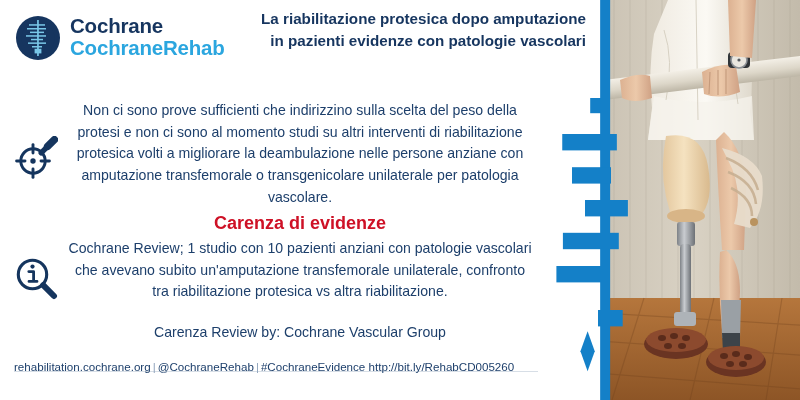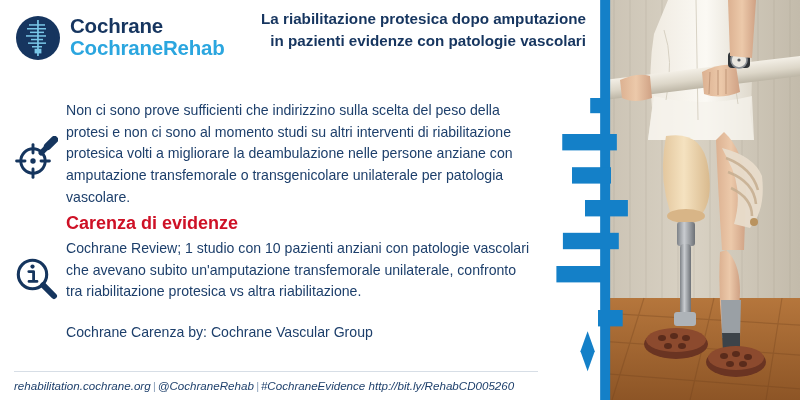--- a/index.html
+++ b/index.html
@@ -88,20 +88,21 @@
     width: 44px;
     height: 44px;
   }
   .row-text {
     position: absolute;
     left: 52px;
     width: 468px;
     color: #1D3F6B;
     font-size: 14.1px;
     line-height: 1.54;
+    text-align: center;
   }
   #row-gap    { top: 100px; }
   #row-gap .row-icon { top: 36px; }
   #row-review { top: 238px; }
   #row-review .row-icon { top: 18px; }
 
   .evidence-gap-label {
     display: block;
     color: #CE1126;
     font-weight: bold;
@@ -120,25 +121,24 @@
     position: absolute;
     left: 14px;
     top: 371px;
     width: 524px;
     height: 1px;
     background: #D7DEE6;
   }
   #footer-text {
     position: absolute;
     left: 14px;
-    top: 379px;
+    top: 360px;
     color: #1D3F6B;
     font-size: 11.6px;
     white-space: nowrap;
-    font-style: italic;
   }
   #footer-text .sep { color: #8FA3BC; padding: 0 2px; }
 
   
   #photo-panel {
     position: absolute;
     left: 604px; top: 0;
     width: 196px; height: 400px;
     overflow: hidden;
     z-index: 1;
@@ -348,21 +348,21 @@
       <div class="row-icon">
         <svg width="44" height="44" viewBox="0 0 44 44">
           <circle cx="18.5" cy="18.5" r="14.2" fill="none" stroke="#15355E" stroke-width="3.1"></circle>
           <path d="M29.2 29.2 L40 40" stroke="#15355E" stroke-width="6" stroke-linecap="round"></path>
           <circle cx="18.5" cy="10.6" r="2.1" fill="#15355E"></circle>
           <path d="M14.8 15.6 L19.6 15.6 L19.6 25.4 L23 25.4 M15 25.4 L23 25.4" stroke="#15355E" stroke-width="2.8" fill="none" stroke-linecap="round" stroke-linejoin="round"></path>
         </svg>
       </div>
       <div class="row-text">
         <span>Cochrane Review; 1 studio con 10 pazienti anziani con patologie vascolari che avevano subito un'amputazione transfemorale unilaterale, confronto tra riabilitazione protesica vs altra riabilitazione.</span>
-        <span class="review-by">Cochrane Carenza by: Cochrane Vascular Group</span>
+        <span class="review-by">Carenza Review by: Cochrane Vascular Group</span>
       </div>
     </div>
 
     <div id="footer-divider"></div>
     <div id="footer-text">
       <span>rehabilitation.cochrane.org</span><span class="sep">|</span><span>@CochraneRehab</span><span class="sep">|</span><span>#CochraneEvidence</span>
       <span>http://bit.ly/RehabCD005260</span>
     </div>
 
   </div>

